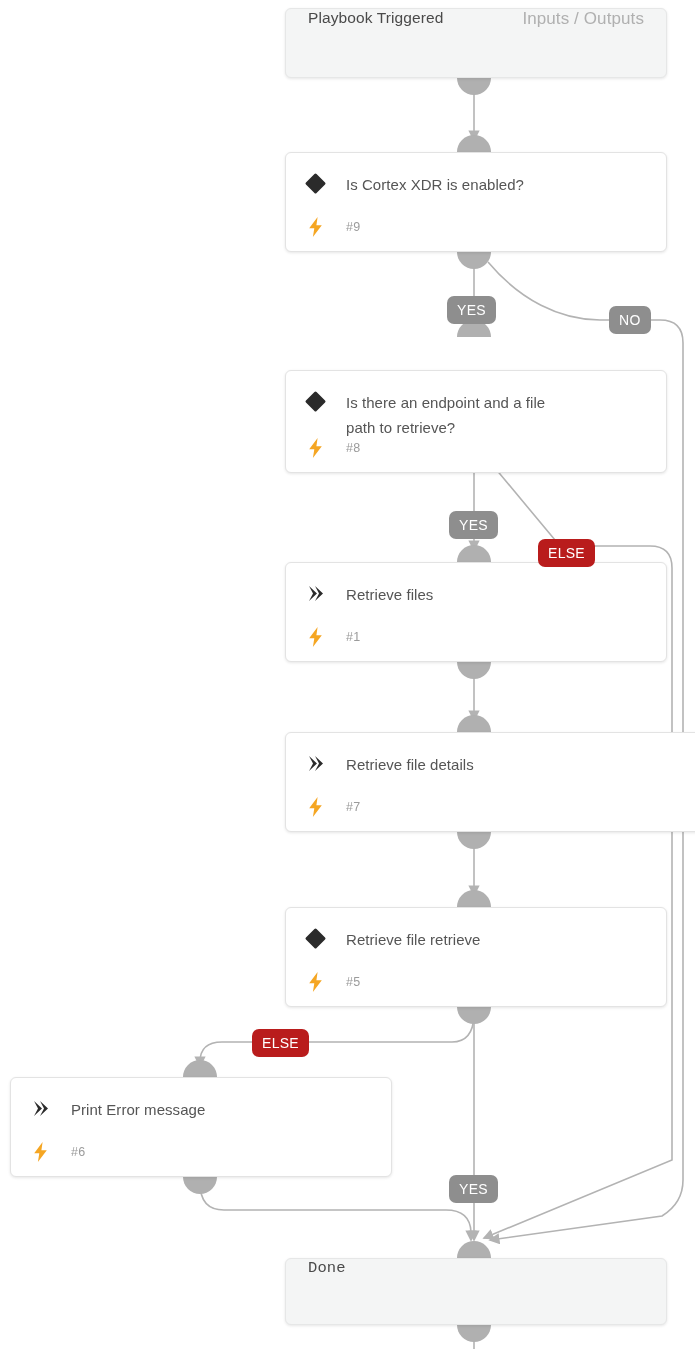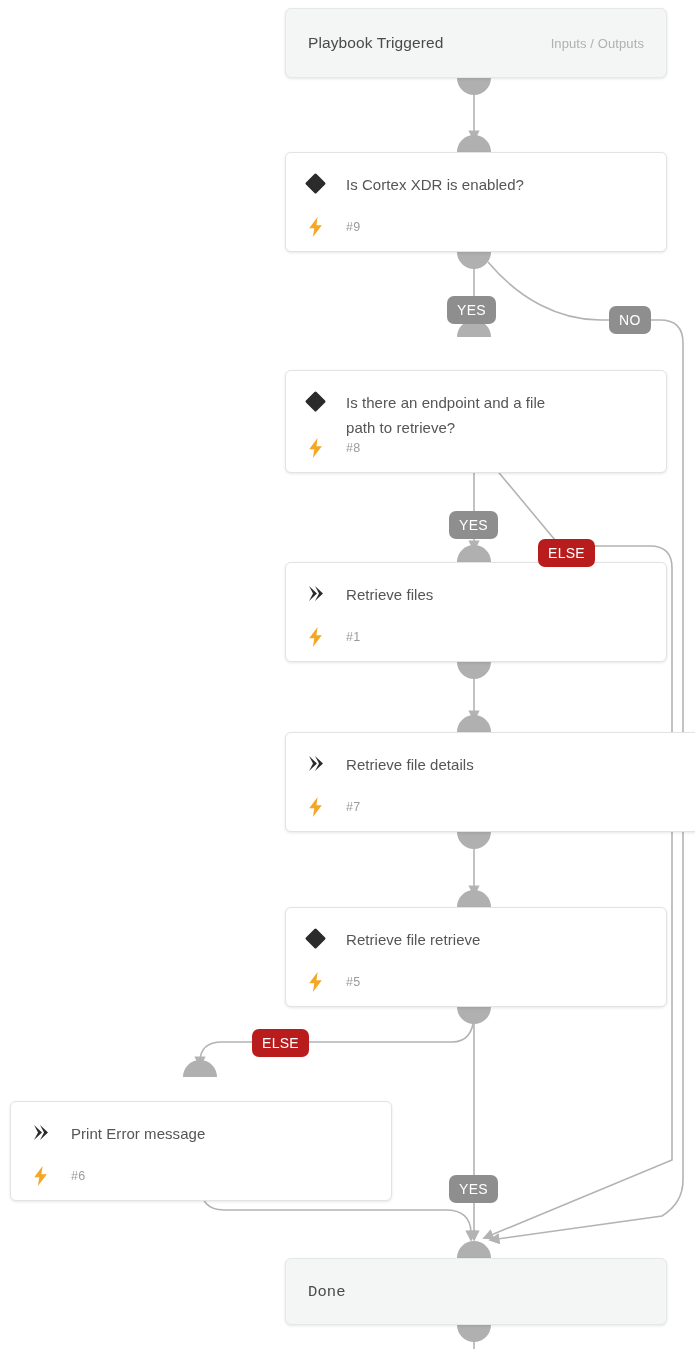--- a/index.html
+++ b/index.html
@@ -38,31 +38,30 @@
   }
   .node.terminal {
     background: #f4f5f5;
     border-color: #e6e7e7;
   }
 
   .terminal-row {
     position: absolute;
     left: 0; right: 0; top: 0; bottom: 0;
     display: flex;
-    align-items: center;
     justify-content: space-between;
     padding: 0 22px;
   }
   .terminal-title {
     font-size: 15.5px;
     color: #4a4a4a;
     letter-spacing: 0.1px;
   }
   .terminal-aux {
-    font-size: 13px;
+    font-size: 17px;
     color: #b0b0b0;
     letter-spacing: 0.1px;
   }
 
   .node-icon {
     position: absolute;
     left: 17px;
     top: 18px;
     width: 24px;
     height: 24px;
@@ -269,21 +268,21 @@
     <div class="node-foot">
       <span class="bolt">
         <svg width="15" height="20" viewBox="0 0 15 20">
           <path d="M9.6 0 L1.2 11.2 L6.3 11.2 L4.9 20 L13.8 8.3 L8.4 8.3 Z" fill="#f5a623"></path>
         </svg>
       </span>
       <span class="task-num">#5</span>
     </div>
   </div>
 
-  <div class="node" style="left:10px; top:1077px; width:382px; height:100px;margin-top:24px;">
+  <div class="node" style="left:10px; top:1077px; width:382px; height:100px;">
     <div class="node-icon chevron">
       <svg width="17" height="17" viewBox="0 0 17 17">
         <path d="M2 1 L10 8.5 L2 16 L6 8.5 Z" fill="#2b2b2b"></path>
         <path d="M8 1 L16 8.5 L8 16 L12 8.5 Z" fill="#2b2b2b"></path>
       </svg>
     </div>
     <div class="node-title">Print Error message</div>
     <div class="node-foot">
       <span class="bolt">
         <svg width="15" height="20" viewBox="0 0 15 20">

